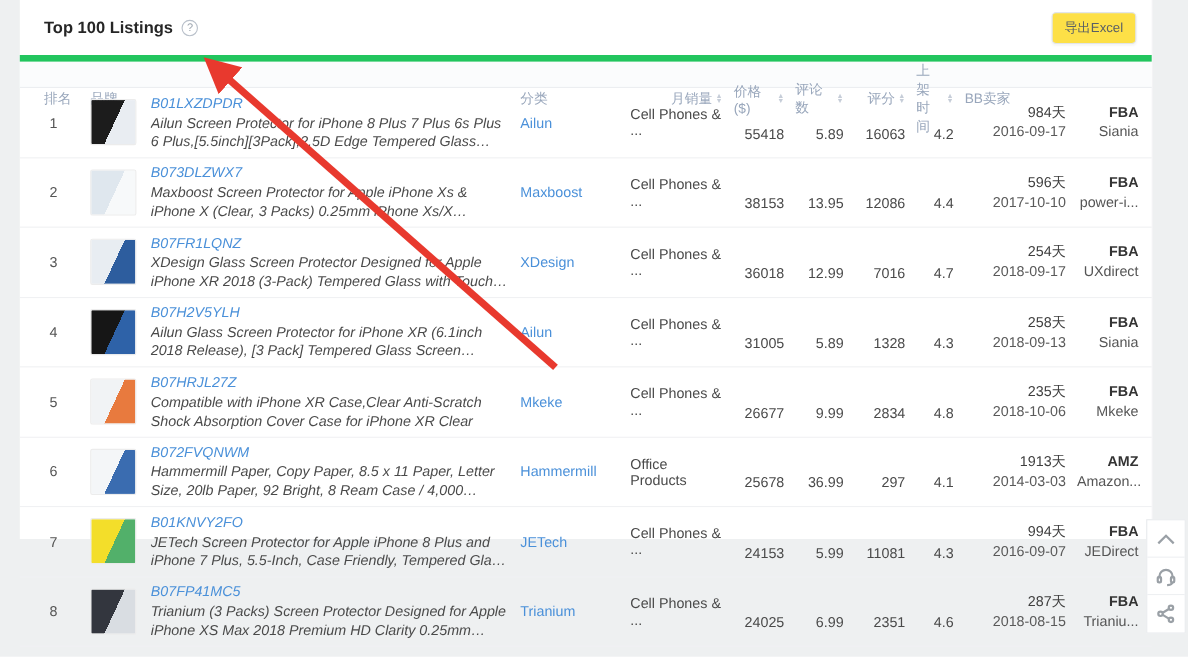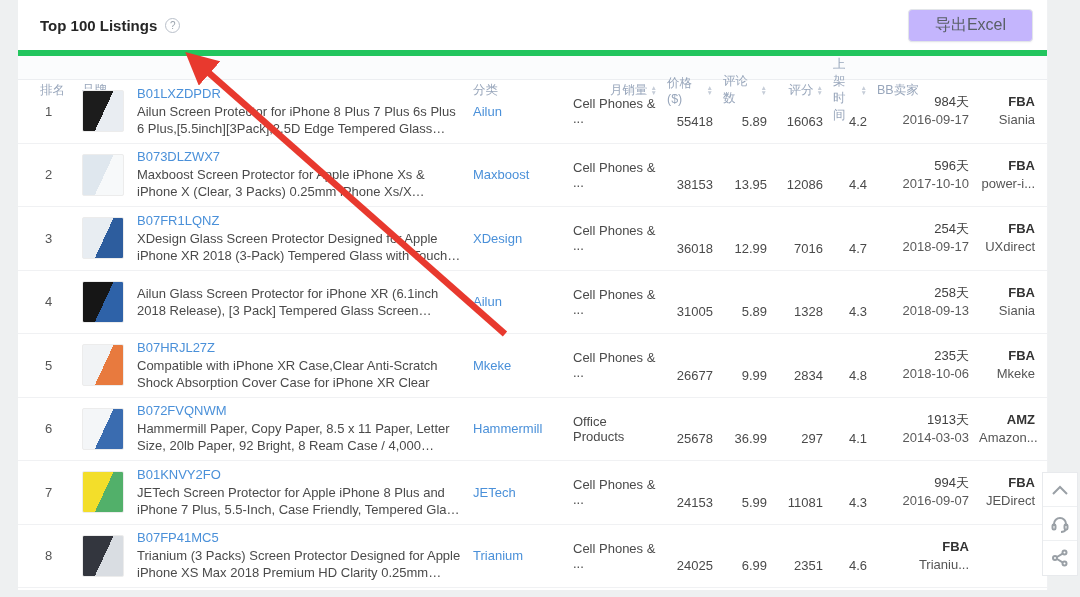--- a/index.html
+++ b/index.html
@@ -3,35 +3,35 @@
 <meta charset="utf-8">
 <style>
   * { box-sizing: border-box; margin: 0; padding: 0; }
   html,body { width:1080px; height:597px; overflow:hidden; }
   body {
     background:#eef0f1;
     font-family:"Liberation Sans","DejaVu Sans",sans-serif;
     position:relative;
   }
   .card {
-    position:absolute; left:18px; top:0; width:1030px; height:590px;
+    position:absolute; left:18px; top:0; width:1030px; height:490px;
     background:#fff; border-right:1px solid #f0f1f3;
   }
   
   .titlebar { display:flex; align-items:center; height:50px; padding:0 14px 0 22px; }
   .page-title { font-size:15px; font-weight:bold; color:#262626; }
   .help-icon {
     width:15px; height:15px; border:1px solid #b9c0ca; border-radius:50%;
     color:#9aa3ad; font-size:10px; line-height:13px; text-align:center;
     margin-left:8px; cursor:pointer;
   }
   .help-icon::before { content:"?"; }
   .export-btn {
-    margin-left:auto; border:1px solid #e2e5e9; border-radius:4px; background:#c4b5fd;
-    font-size:16px; color:#595f66; padding:5px 26px; cursor:pointer;
+    margin-left:auto; border:1px solid #e2e5e9; border-radius:4px; background:#fde047;
+    font-size:12px; color:#595f66; padding:5px 11px; cursor:pointer;
     box-shadow:0 1px 2px rgba(0,0,0,.04);
   }
   
   .thead, .trow {
     display:grid;
     grid-template-columns: 32px minmax(0,1fr) 90px 84px 46px 44px 46px 34px 92px 56px;
     column-gap:10px; align-items:center;
     padding:0 12px 0 22px;
   }
   .thead {
@@ -39,21 +39,21 @@
     border-top:6px solid #22c55e; border-bottom:1px solid #eceef1;
   }
   .th-r { display:flex; justify-content:flex-end; align-items:center; cursor:pointer; }
   .sorter { display:inline-flex; flex-direction:column; margin-left:3px; color:#c6cdd8; font-size:6.5px; line-height:5px; }
   .caret-u::before { content:"▲"; }
   .caret-d::before { content:"▼"; }
   .trow { height:63.5px; border-bottom:1px solid #f0f1f3; font-size:13px; color:#4a4a4a; }
   .c-rank { padding-left:5px; color:#555; }
   .c-product { display:flex; align-items:center; gap:13px; min-width:0; }
   .thumb { width:42px; height:42px; flex:none; border:1px solid #ececec; border-radius:2px; cursor:pointer; }
-  .pinfo { min-width:0; }
+  .pinfo { min-width:0;font-style:italic; }
   .asin-link { display:block; color:#4a90d9; text-decoration:none; margin-bottom:2px; cursor:pointer; }
   .ptitle {
     color:#4a4a4a; line-height:17px;
     display:-webkit-box; -webkit-line-clamp:2; -webkit-box-orient:vertical; overflow:hidden;
   }
   .c-brand a { color:#4a90d9; text-decoration:none; cursor:pointer; }
   .c-num { text-align:right; color:#4a4a4a;margin-top:20px; }
   .c-listed { text-align:right; line-height:18px; }
   .c-listed .days { color:#3f3f3f; }
   .c-listed .ldate { color:#5a5a5a; }
@@ -207,20 +207,21 @@
       <div class="fba">FBA</div>
       <div class="sname">UXdirect</div>
     </div>
   </div>
 
   <div class="trow">
     <div class="c-rank">4</div>
     <div class="c-product">
       <div class="thumb" style="background: linear-gradient(115deg, rgb(22, 22, 22) 52%, rgb(46, 98, 168) 52%);"></div>
       <div class="pinfo">
+        <a class="asin-link">B07H2V5YLH</a>
         <div class="ptitle">Ailun Glass Screen Protector for iPhone XR (6.1inch 2018 Release), [3 Pack] Tempered Glass Screen Protector Compatible Apple iPh...</div>
       </div>
     </div>
     <div class="c-brand">
       <a>Ailun</a>
     </div>
     <div>Cell Phones &amp; ...</div>
     <div class="c-num">31005</div>
     <div class="c-num">5.89</div>
     <div class="c-num">1328</div>
@@ -326,20 +327,24 @@
       </div>
     </div>
     <div class="c-brand">
       <a>Trianium</a>
     </div>
     <div>Cell Phones &amp; ...</div>
     <div class="c-num">24025</div>
     <div class="c-num">6.99</div>
     <div class="c-num">2351</div>
     <div class="c-num">4.6</div>
+    <div class="c-listed">
+      <div class="days">287天</div>
+      <div class="ldate">2018-08-15</div>
+    </div>
     <div class="c-seller">
       <div class="fba">FBA</div>
       <div class="sname">Trianiu...</div>
     </div>
   </div>
 </div>
 </div>
 
 <div class="side-tools">
   <div class="side-btn">

